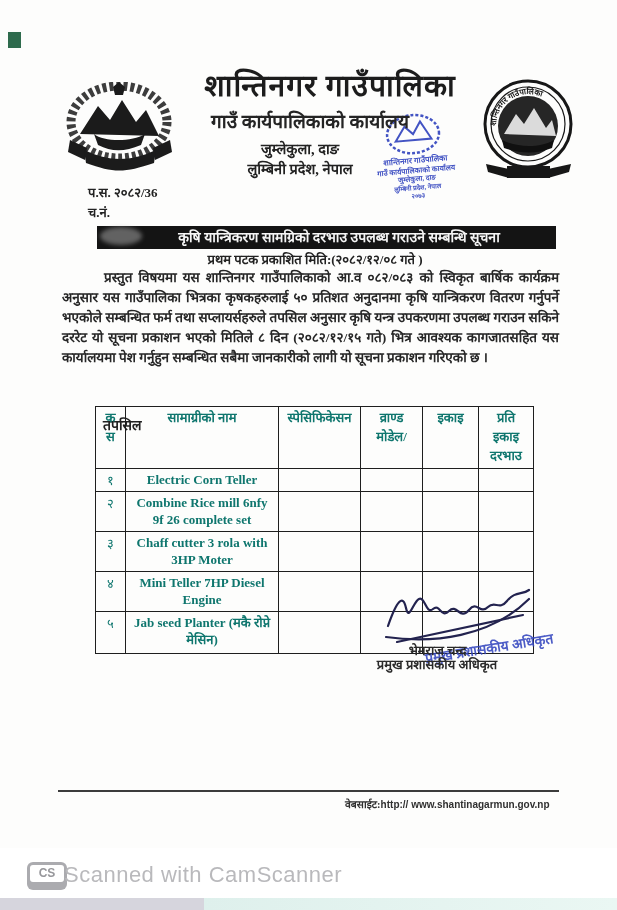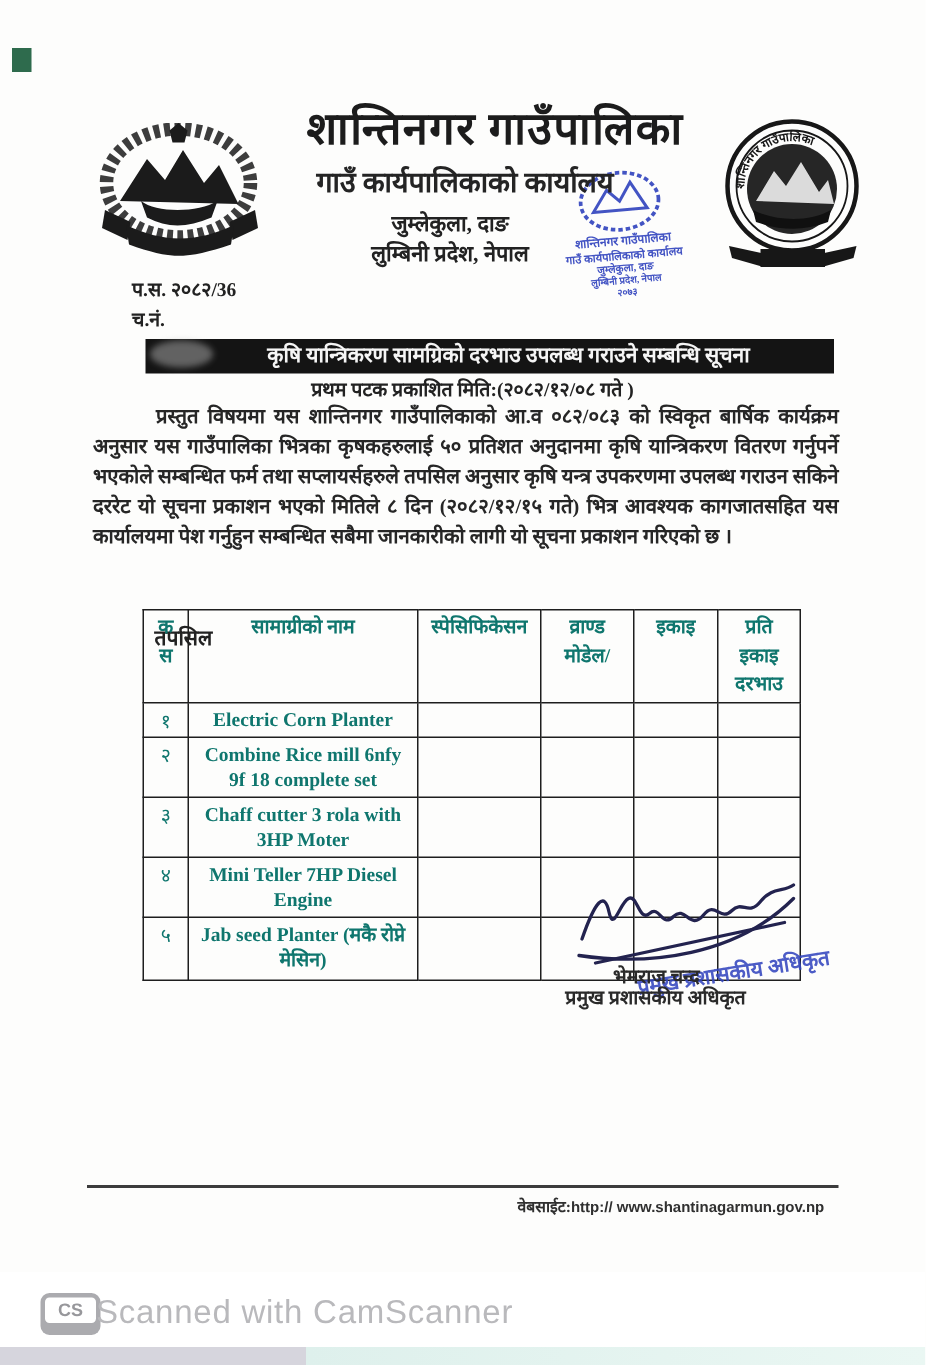--- a/index.html
+++ b/index.html
@@ -120,29 +120,29 @@
         <tr class="hdr" style="height:47px;">
       <td class="sn">क स</td>
       <td>सामाग्रीको नाम</td>
       <td>स्पेसिफिकेसन</td>
       <td class="c-brand">व्राण्ड मोडेल/</td>
       <td class="c-unit">इकाइ</td>
       <td class="c-rate">प्रति इकाइ दरभाउ</td>
     </tr>
     <tr style="height:20px;">
       <td class="sn">१</td>
-      <td class="eng">Electric Corn Planter</td>
+      <td class="eng">Electric Corn Teller</td>
       <td></td>
       <td></td>
       <td></td>
       <td></td>
     </tr>
     <tr style="height:33px;">
       <td class="sn">२</td>
-      <td class="eng">Combine Rice mill 6nfy 9f 18 complete set</td>
+      <td class="eng">Combine Rice mill 6nfy 9f 26 complete set</td>
       <td></td>
       <td></td>
       <td></td>
       <td></td>
     </tr>
     <tr style="height:33px;">
       <td class="sn">३</td>
       <td class="eng">Chaff cutter 3 rola with 3HP Moter</td>
       <td></td>
       <td></td>

